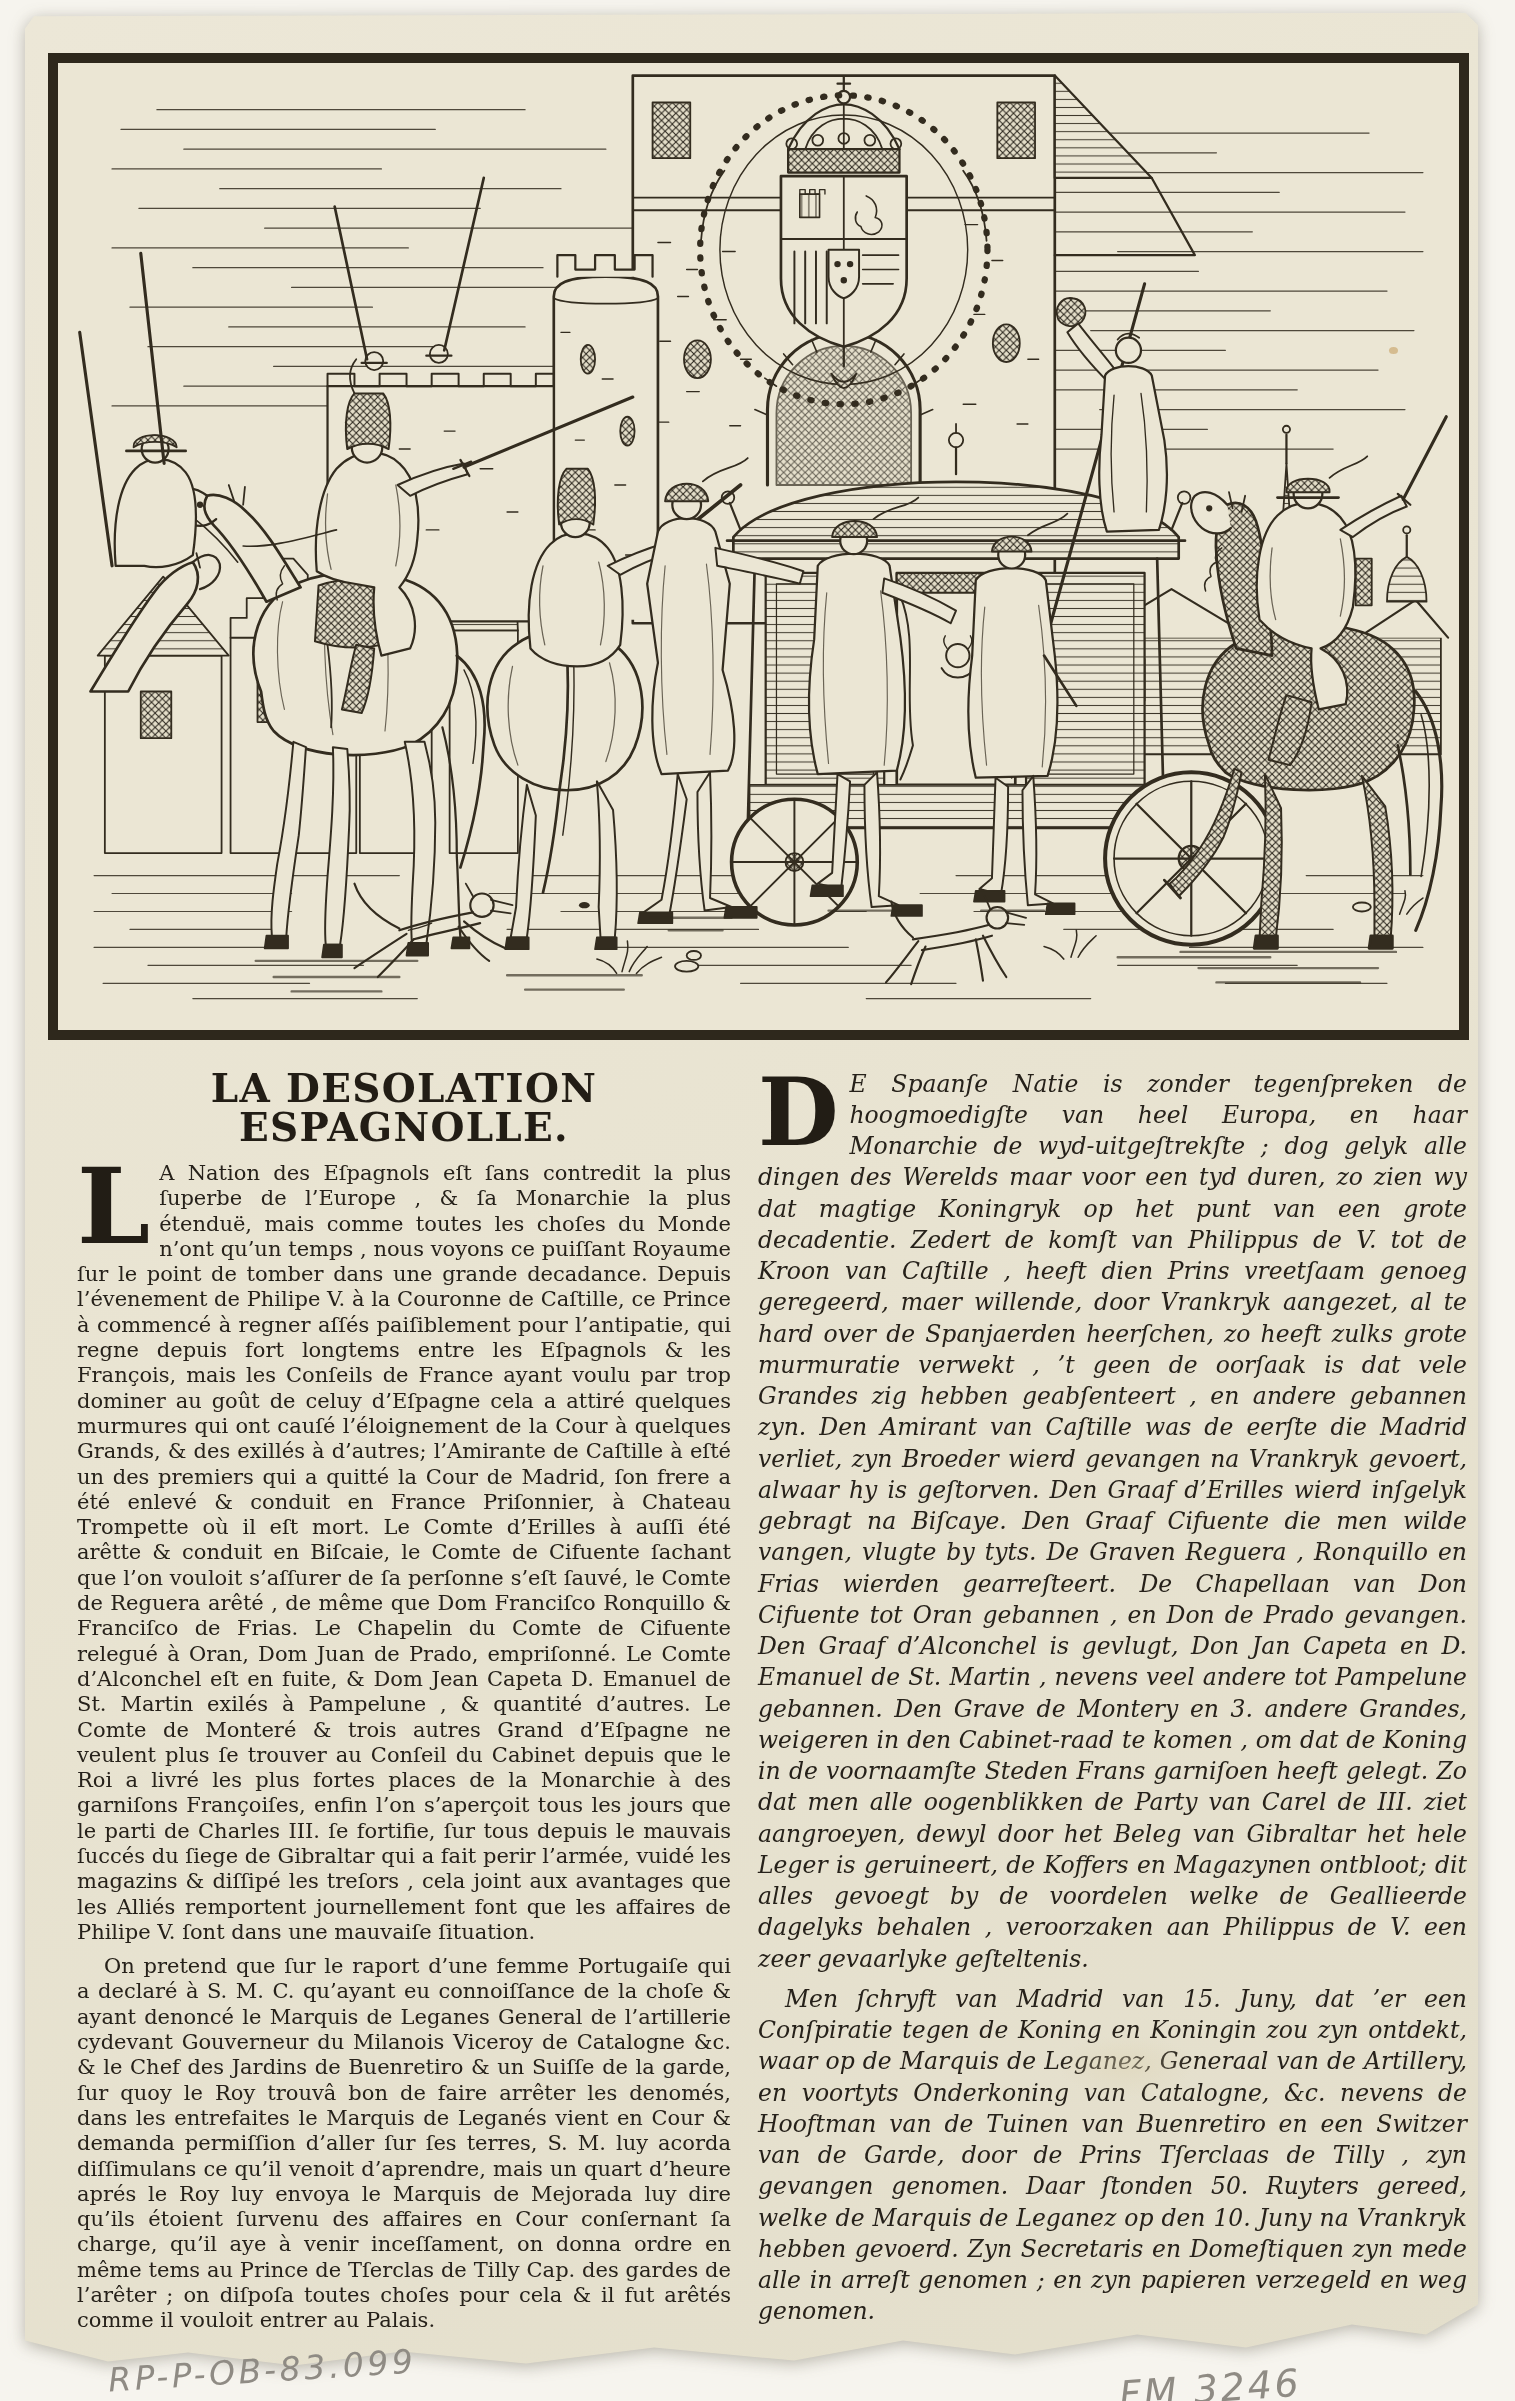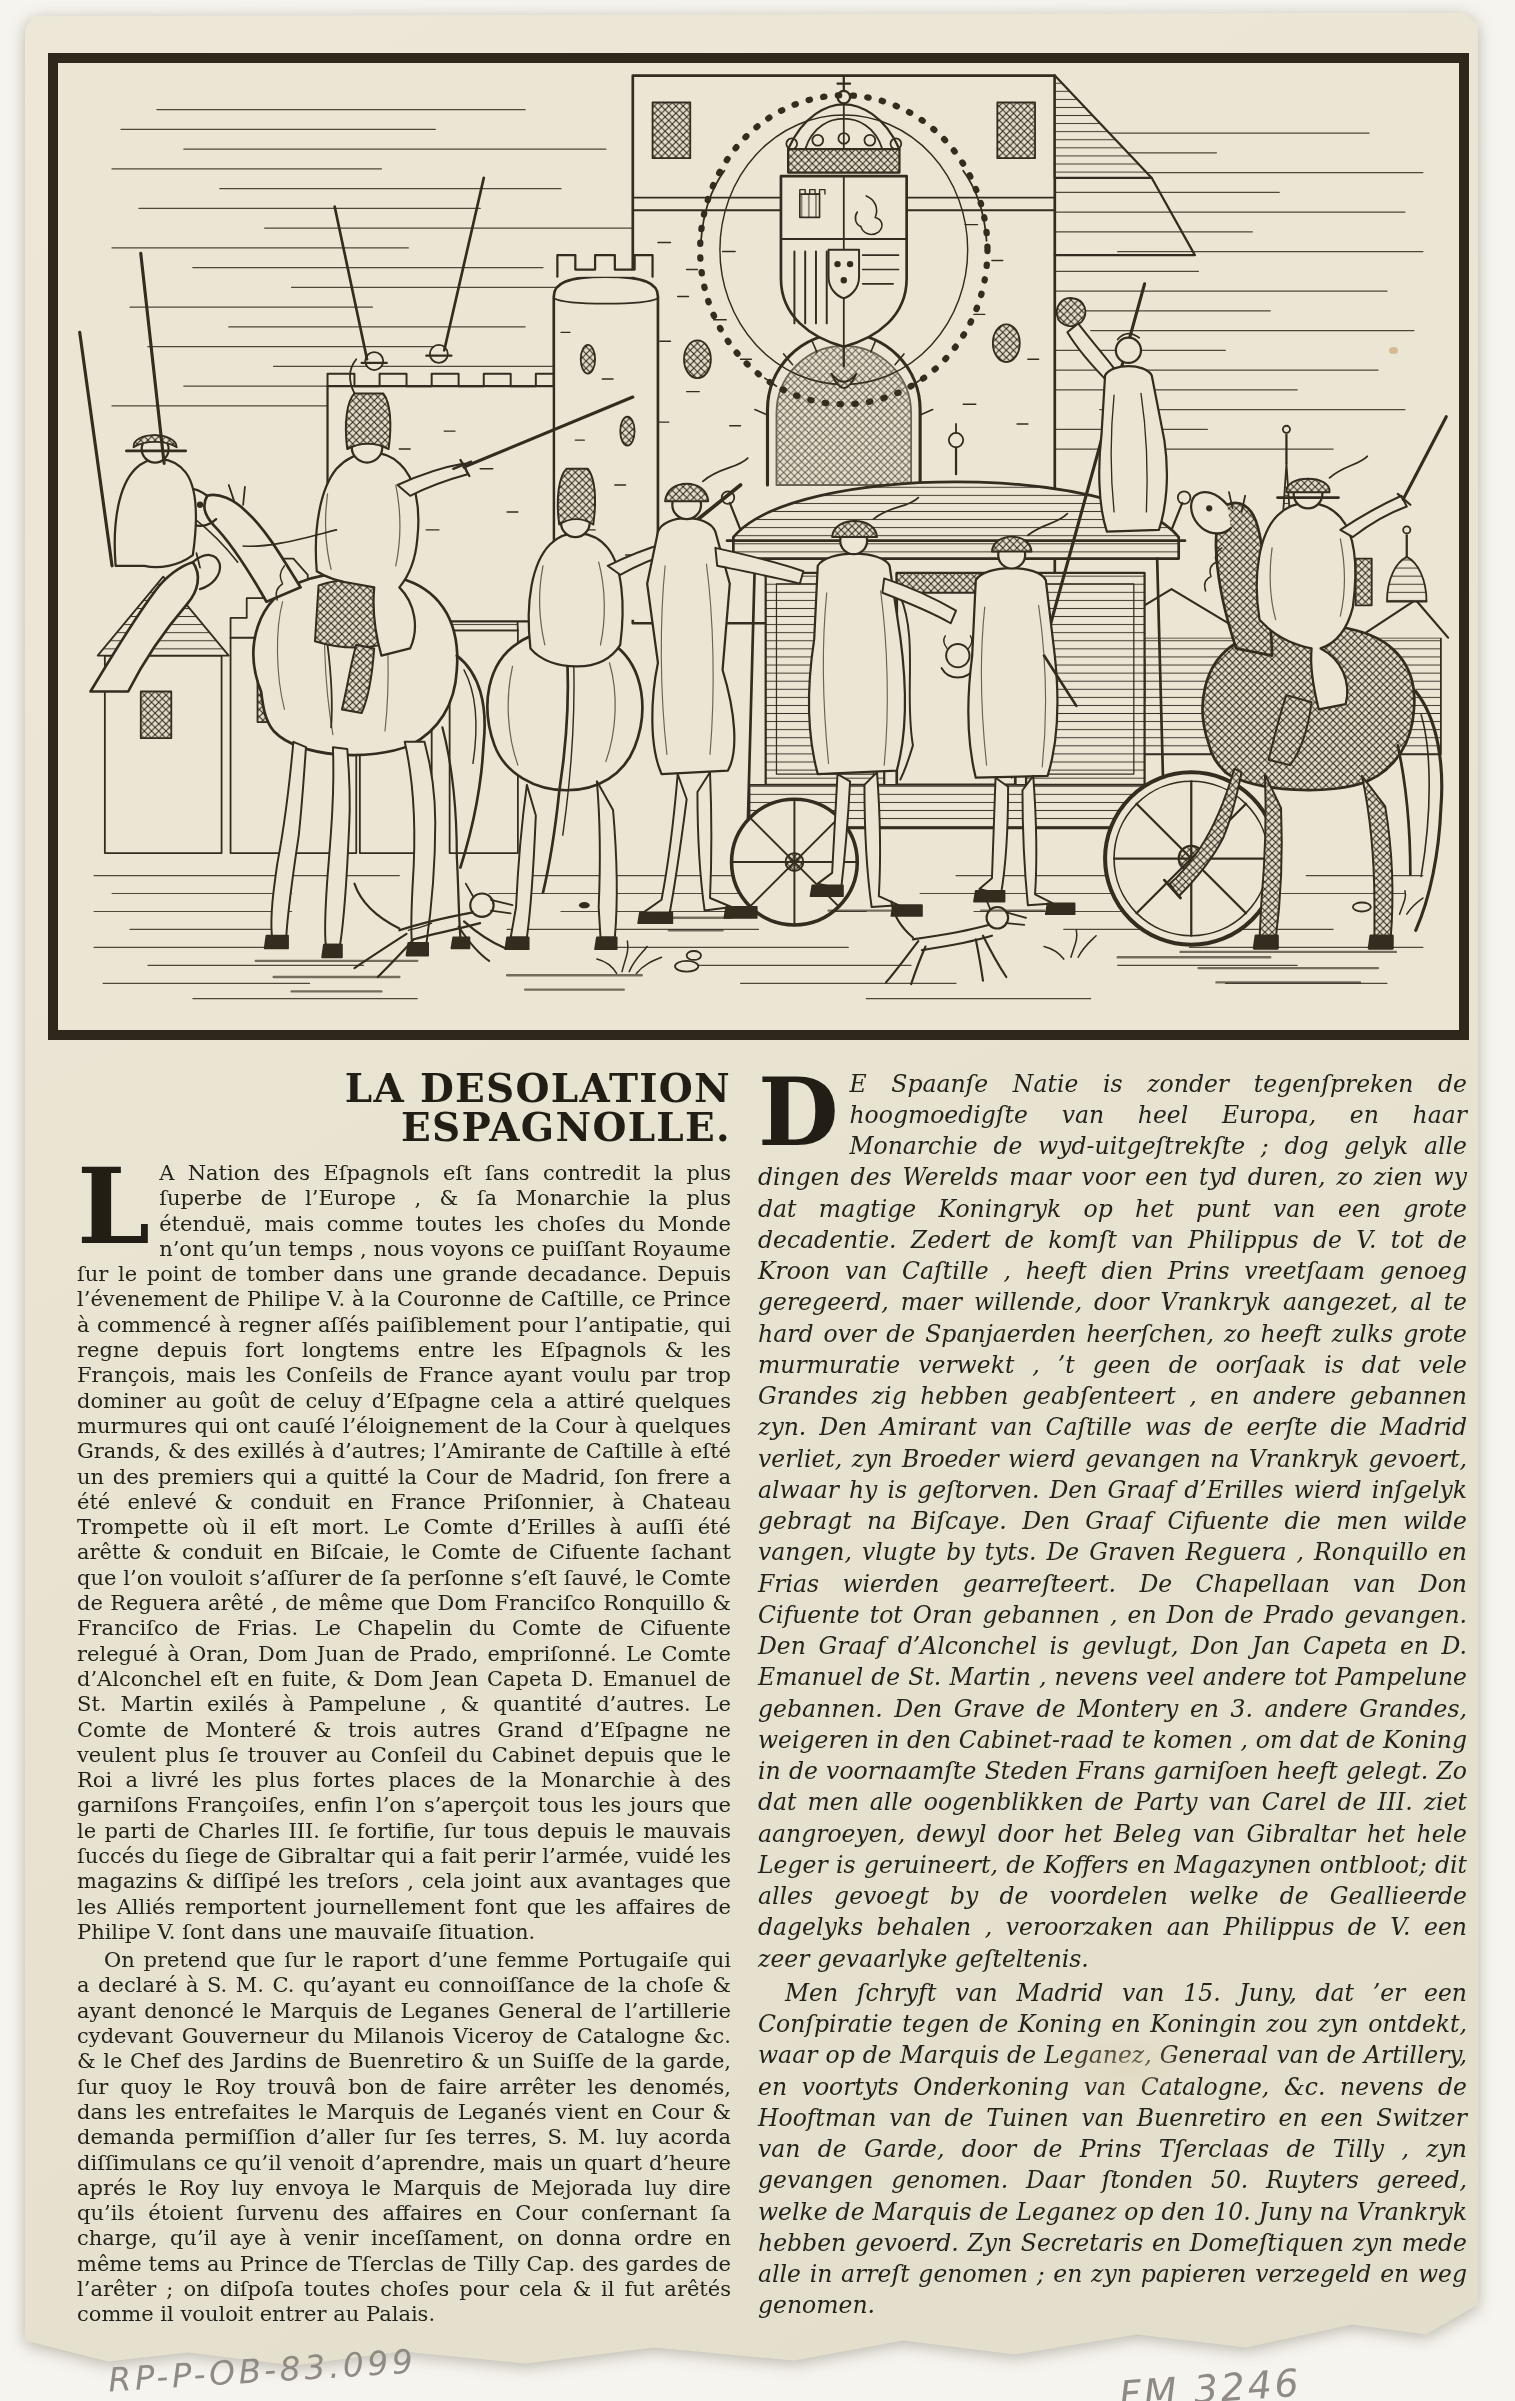--- a/index.html
+++ b/index.html
@@ -14,29 +14,29 @@
         878px 2328px,769px 2348px,629px 2335px,501px 2351px,377px 2339px,
         269px 2353px,163px 2340px,83px 2349px,0px 2328px);}
   .plate{position:absolute;left:23px;top:40px;width:1401px;height:967px;
        border:10.8px solid #2e281c;background:#ebe6d4;box-sizing:content-box;}
   .plate svg{display:block;}
   .columns{position:absolute;left:52px;top:1056px;width:1390px;display:flex;gap:27px;
        color:#26211a;}
   .col{width:654px;}
   .col-nl{width:709px;}
   .col h1{margin:0 0 14.4px 0;font-size:39px;line-height:1;font-weight:bold;
-       text-align:right;letter-spacing:1.3px;color:#221d15;}
+       text-align:center;letter-spacing:1.3px;color:#221d15;}
   .col-nl h1{letter-spacing:1.8px;}
   .para{margin:0;text-align:justify;}
   .col-fr .para{font-size:21px;line-height:1.205;}
   .col-nl .para{font-size:23.5px;line-height:1.33;font-style:italic;}
   .dropcap{float:left;font-weight:bold;font-style:normal;color:#221d15;}
   .col-fr .dropcap{font-size:104px;line-height:.78;padding:5.4px 9px 0 0;}
   .col-nl .dropcap{font-size:93px;line-height:.8;padding:7.2px 10.8px 0 0;}
-  .indent{text-indent:27px;margin-top:3px;}
+  .indent{text-indent:27px;margin-top:9px;}
   .pencil{position:absolute;color:#8f8b84;font-family:"DejaVu Sans",sans-serif;
        font-style:italic;}
   .pencil-left{left:108px;top:2351px;font-size:33px;letter-spacing:3.6px;
        transform:rotate(-3.5deg);}
   .pencil-right{left:1119px;top:2367px;font-size:38px;letter-spacing:2.7px;
        transform:rotate(-4deg);}
   .stain{position:absolute;border-radius:50%;pointer-events:none;}
   .s1{left:1364px;top:334px;width:9px;height:7.2px;background:#c9a66b;opacity:.65;}
   .s2{left:1033px;top:2021px;width:135px;height:63px;opacity:.45;
       background:radial-gradient(closest-side,#dcd2b2,rgba(220,210,178,0));}

